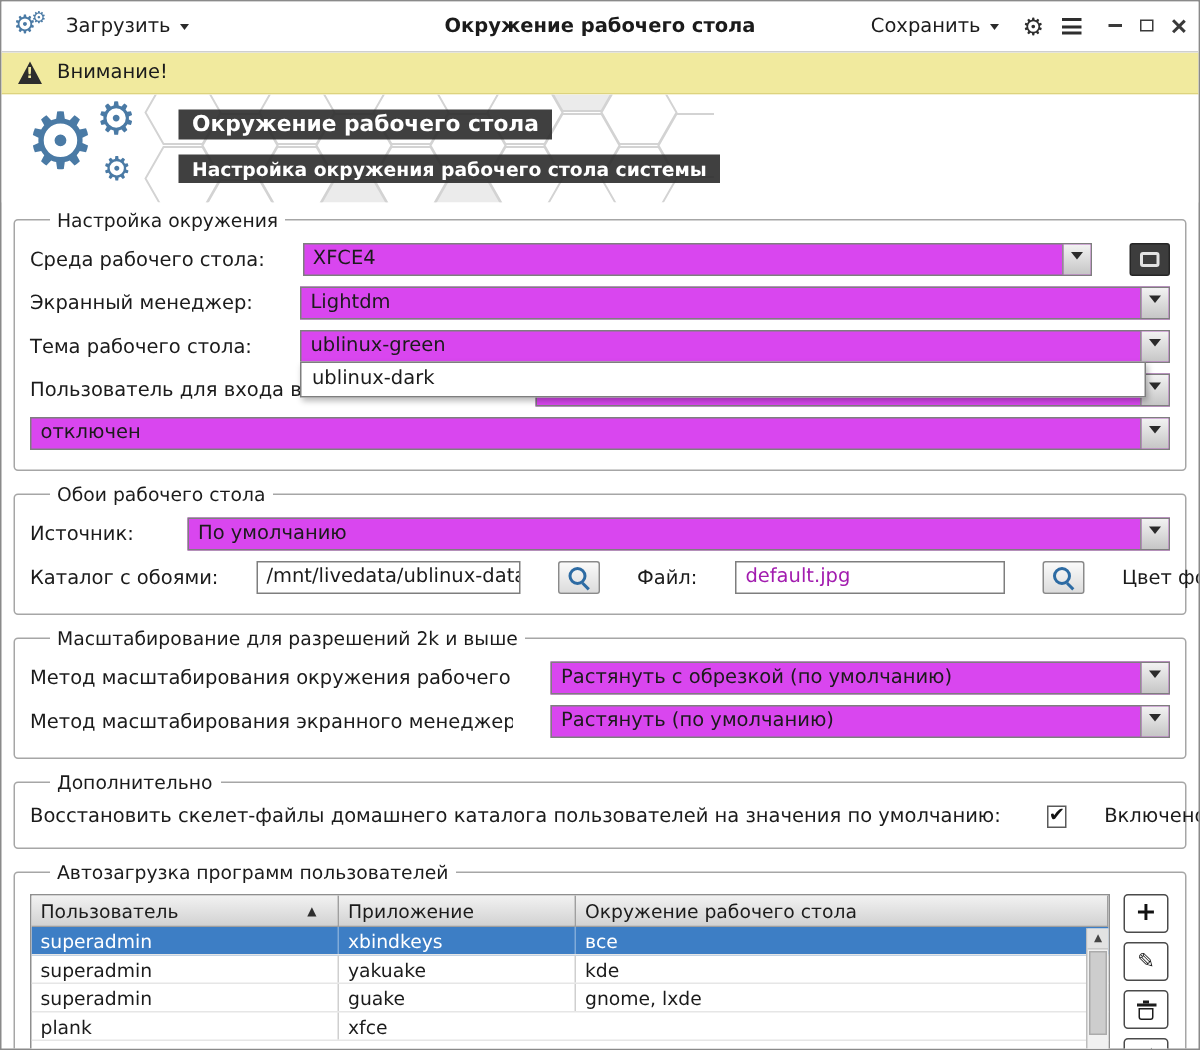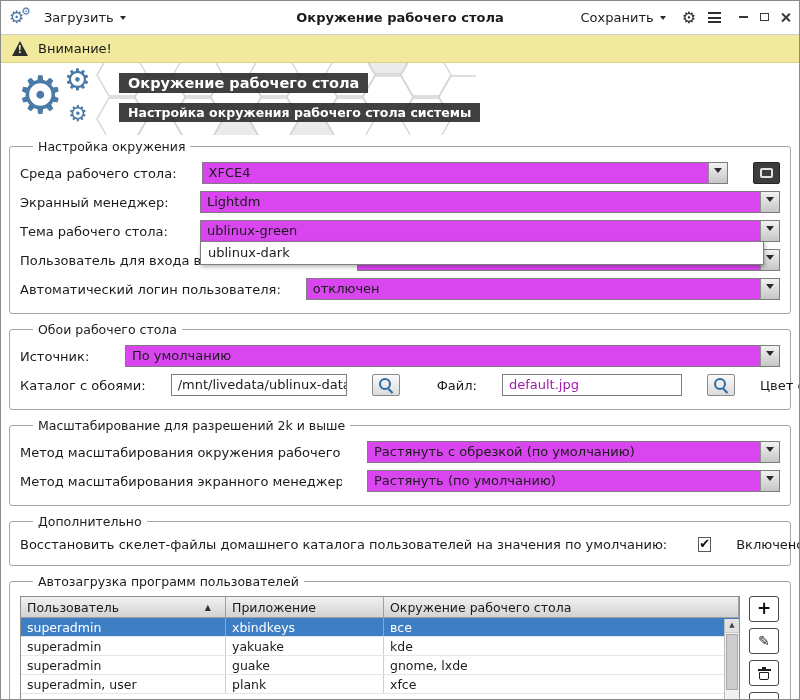--- a/index.html
+++ b/index.html
@@ -256,21 +256,20 @@
       <span class="lbl w312">Пользователь для входа в с</span>
       <div class="combo flex1">
         <span class="combo-val"></span>
         <span class="combo-btn">
             <span class="caret-down"></span>
           </span>
       </div>
     </div>
 
     <div class="frow">
-      <span class="lbl">Автоматический логин пользователя:</span>
       <div class="combo flex1">
         <span class="combo-val">отключен</span>
         <span class="combo-btn">
             <span class="caret-down"></span>
           </span>
       </div>
     </div>
   </fieldset>
 
   <fieldset class="grp">
@@ -285,21 +284,21 @@
           </span>
       </div>
     </div>
 
     <div class="frow">
       <span class="lbl">Каталог с обоями:</span>
       <div class="inp" style="flex:0 0 176px;"><span>/mnt/livedata/ublinux-data/b</span></div>
       <div class="btn-search">
           <span class="mag"></span>
         </div>
-      <span class="lbl" style="margin-left:12px;text-align:center;">Файл:</span>
+      <span class="lbl" style="margin-left:0;text-align:center;">Файл:</span>
       <div class="inp muted" style="flex:0 0 180px;"><span>default.jpg</span></div>
       <div class="btn-search">
           <span class="mag"></span>
         </div>
       <span class="lbl" style="margin-left:auto;">Цвет фона:</span>
       <div class="spin">
         <span class="spin-swatch"></span>
         <span class="spin-arrows">
           <span class="caret-up sm"></span>
           <span class="caret-down xs" style="margin-top:0;"></span>
@@ -369,21 +368,20 @@
             <div class="tcell">superadmin</div>
             <div class="tcell">yakuake</div>
             <div class="tcell">kde</div>
           </div>
           <div class="trow">
             <div class="tcell">superadmin</div>
             <div class="tcell">guake</div>
             <div class="tcell">gnome, lxde</div>
           </div>
           <div class="trow">
-            <div class="tcell">superadmin, user</div>
             <div class="tcell">plank</div>
             <div class="tcell">xfce</div>
           </div>
         </div>
         <div class="sbar">
           <div class="sbtn">
               <span class="scar">▲</span>
             </div>
           <div class="sthumb"></div>
 

